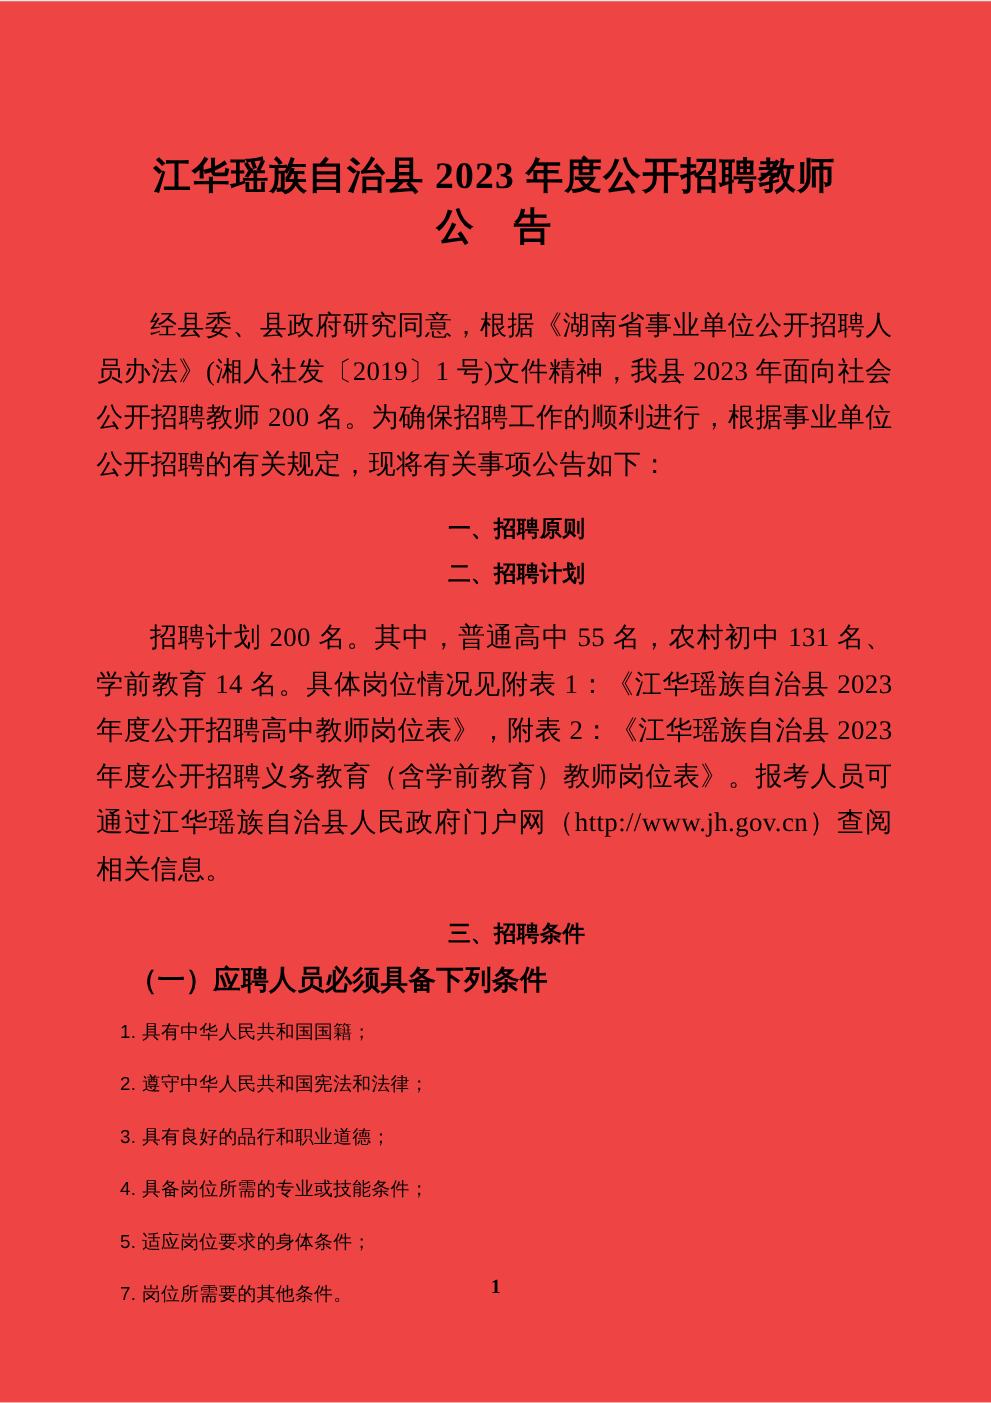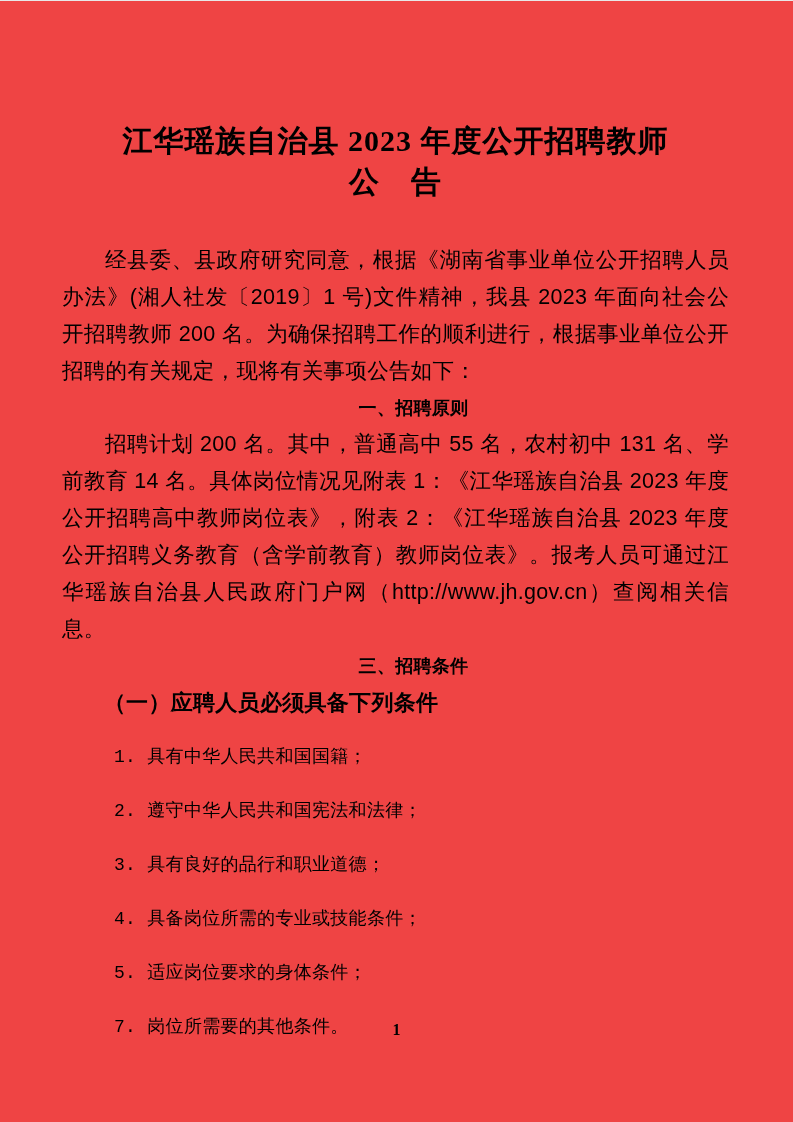--- a/index.html
+++ b/index.html
@@ -23,26 +23,26 @@
     font-family: "Liberation Serif", "DejaVu Serif", serif;
     font-weight: bold;
     font-size: 30px;
     line-height: 41px;
     text-align: center;
     letter-spacing: 1px;
     margin: 0 0 40px 0;
   }
   .doc-title .t-line { display: block; }
   .body-text {
-    font-family: Liberation Sans, sans-serif;
+    font-family: Liberation Serif, serif;
     font-size: 21.5px;
     line-height: 37px;
     text-align: justify;
     text-indent: 2em;
-    margin: 0;
+    margin: 15px;
     letter-spacing: 0.3px;
   }
   .section-heading {
     font-family: Liberation Sans, sans-serif;
     font-weight: bold;
     font-size: 18px;
     line-height: 36px;
     text-indent: 2em;
     margin: 0;
     letter-spacing: 0.3px;
@@ -51,25 +51,25 @@
   .sub-heading {
     font-family: "Liberation Serif", "DejaVu Serif", serif;
     font-weight: bold;
     font-size: 22px;
     line-height: 38px;
     text-indent: 1.9em;
     margin: 0;
     letter-spacing: 0.3px;
   }
   .condition-item {
-    font-family: Liberation Mono, monospace;
-    font-size: 18px;
+    font-family: Liberation Sans, sans-serif;
+    font-size: 15px;
     line-height: 38px;
     text-indent: 2em;
-    margin: 16px;
+    margin: 4px;
     letter-spacing: 0.3px;
   }
   .page-number {
     position: absolute;
     left: 0;
     right: 0;
     top: 1020px;
     text-align: center;
     font-family: "Liberation Serif", "DejaVu Serif", serif;
     font-size: 16px;
@@ -83,20 +83,21 @@
 
   <h1 class="doc-title">
     <span class="t-line">江华瑶族自治县 2023 年度公开招聘教师</span>
     <span class="t-line">公　告</span>
   </h1>
 
   <p class="body-text">经县委、县政府研究同意，根据《湖南省事业单位公开招聘人员办法》(湘人社发〔2019〕1 号)文件精神，我县 2023 年面向社会公开招聘教师 200 名。为确保招聘工作的顺利进行，根据事业单位公开招聘的有关规定，现将有关事项公告如下：</p>
 
   <p class="section-heading">一、招聘原则</p>
 
+  <p class="section-heading">二、招聘计划</p>
   <p class="body-text">招聘计划 200 名。其中，普通高中 55 名，农村初中 131 名、学前教育 14 名。具体岗位情况见附表 1：《江华瑶族自治县 2023 年度公开招聘高中教师岗位表》，附表 2：《江华瑶族自治县 2023 年度公开招聘义务教育（含学前教育）教师岗位表》。报考人员可通过江华瑶族自治县人民政府门户网（http://www.jh.gov.cn）查阅相关信息。</p>
 
   <p class="section-heading">三、招聘条件</p>
   <p class="sub-heading">（一）应聘人员必须具备下列条件</p>
 
   <p class="condition-item">1. 具有中华人民共和国国籍；</p>
   <p class="condition-item">2. 遵守中华人民共和国宪法和法律；</p>
   <p class="condition-item">3. 具有良好的品行和职业道德；</p>
   <p class="condition-item">4. 具备岗位所需的专业或技能条件；</p>
   <p class="condition-item">5. 适应岗位要求的身体条件；</p>

